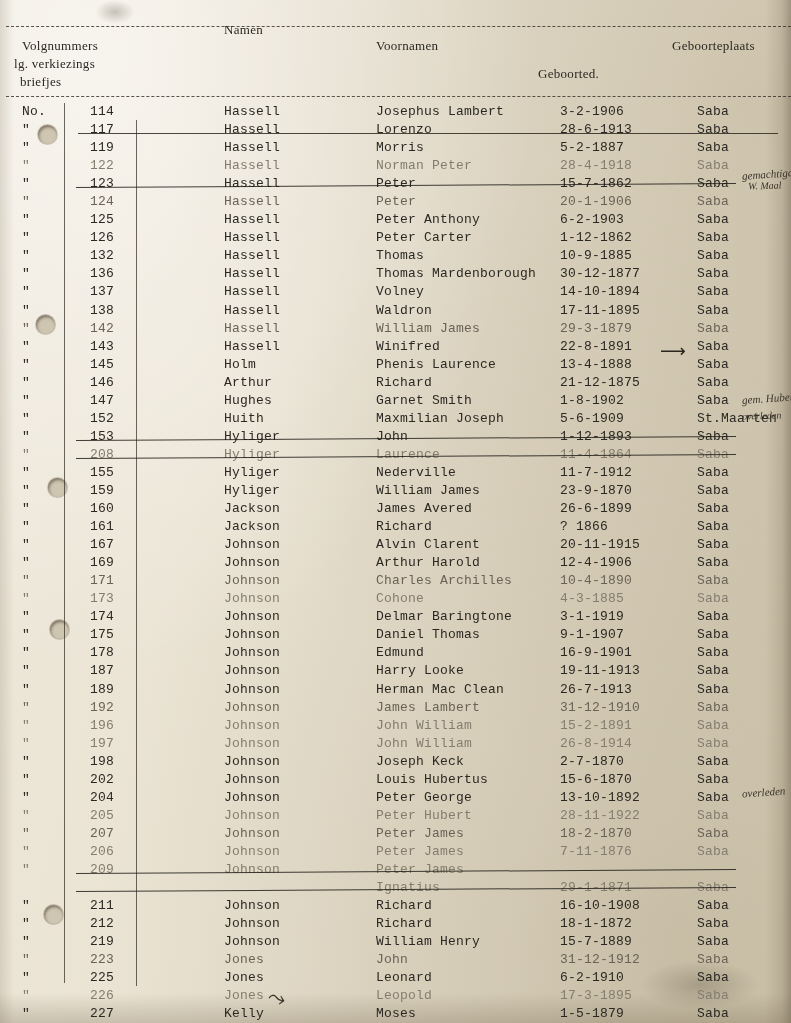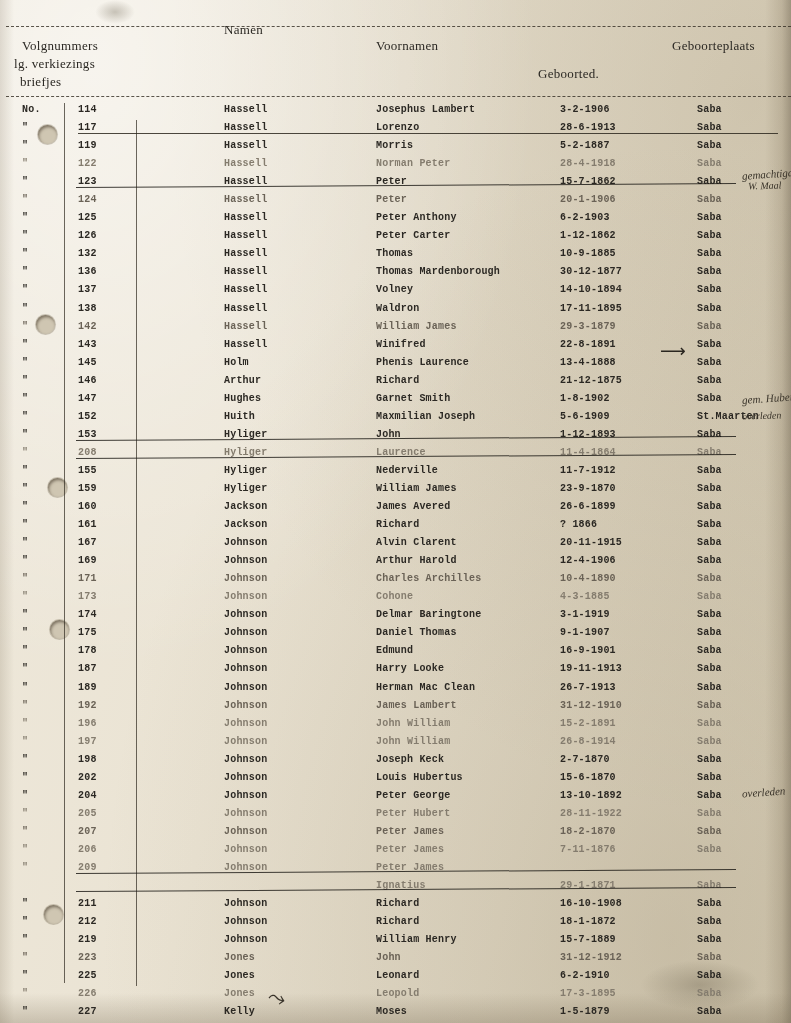--- a/index.html
+++ b/index.html
@@ -88,31 +88,30 @@
 
   
   .rows {
     position: absolute;
     left: 0; top: 104px;
     width: 791px;
   }
   .row {
     position: relative;
     height: 18.05px;
-    font-size: 10px;
+    font-size: 13px;
     letter-spacing: 0.2px;
     white-space: nowrap;
-    font-weight: bold;
   }
   .c {
     position: absolute;
     top: 0;
   }
   .c-no    { left: 22px; }
-  .c-num   { left: 78px; }
+  .c-num   { left: 90px; }
   .c-naam  { left: 224px; }
   .c-voor  { left: 376px; }
   .c-geb   { left: 560px; }
   .c-plaats{ left: 697px; }
   .faint { color: #6a6256; }
   .vfaint { color: #847c6e; }
 
   
   .strike {
     position: absolute;

